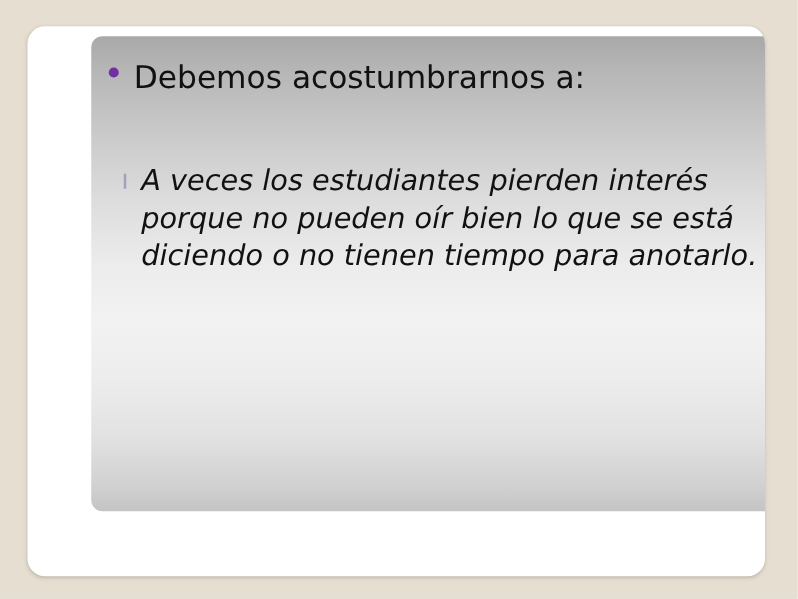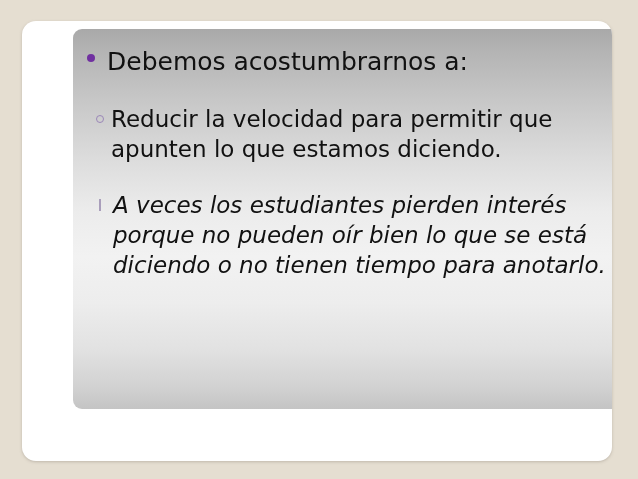--- a/index.html
+++ b/index.html
@@ -180,26 +180,20 @@
           <span class="bullet-marker">
             <span class="dot-filled"></span>
           </span>
           <span class="bullet-text">Debemos acostumbrarnos a:</span>
         </div>
 
         <div class="spacer-md"></div>
 
 
 
-        <div class="bullet-row lvl2">
-          <span class="bullet-marker">
-            <span class="dot-hollow"></span>
-          </span>
-          <span class="bullet-text">Reducir la velocidad para permitir que apunten lo que estamos diciendo.</span>
-        </div>
 
         <div class="spacer-md"></div>
 
         <div class="bullet-row lvl3">
           <span class="bullet-marker">
             <span class="tick-mark"></span>
           </span>
           <span class="bullet-text">A veces los estudiantes pierden interés porque no pueden oír bien lo que se está diciendo o no tienen tiempo para anotarlo.</span>
         </div>
 

